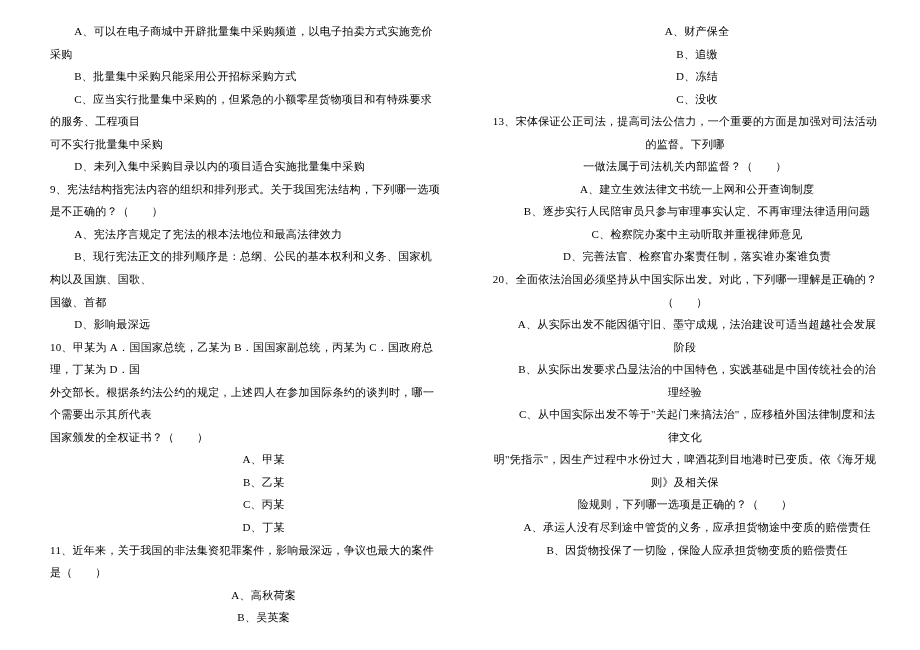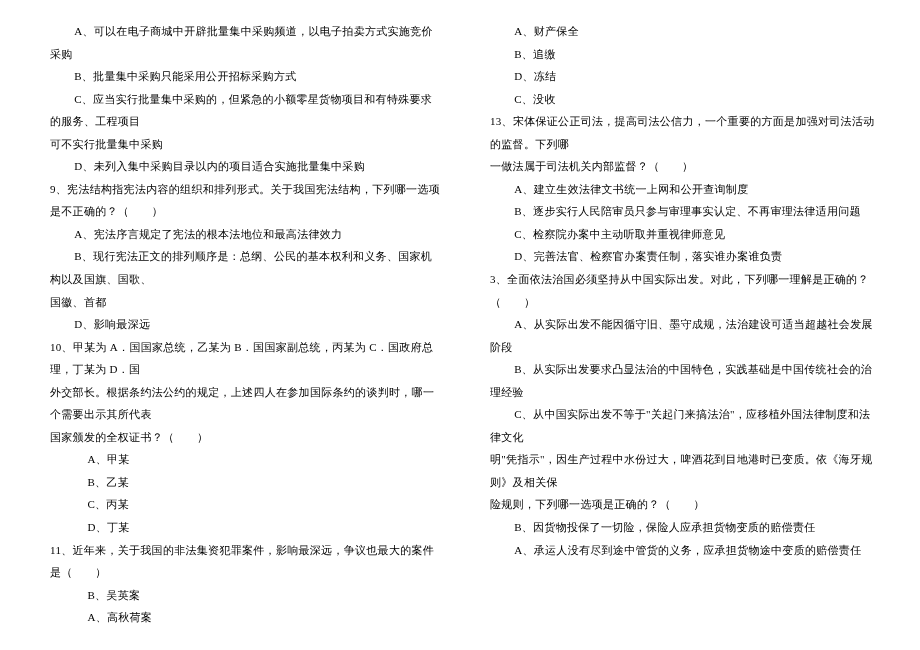--- a/index.html
+++ b/index.html
@@ -19,23 +19,24 @@
     letter-spacing:0.3px;
   }
   .col{
     flex:1;
   }
   .col-left{
     padding-right:25px;
   }
   .col-right{
     padding-left:25px;
+    text-align:center;
   }
   .indent-a{ text-indent:2.2em; }
-  .indent-b{ text-indent:3.4em; }
+  .indent-b{ text-indent:3.4em;text-align:center; }
   .line{ white-space:normal; }
 </style>
 </head>
 <body>
 
 <div class="page">
 
   <div class="col col-left">
     <div class="line indent-a">A、可以在电子商城中开辟批量集中采购频道，以电子拍卖方式实施竞价采购</div>
     <div class="line indent-a">B、批量集中采购只能采用公开招标采购方式</div>
@@ -48,40 +49,40 @@
     <div class="line">国徽、首都</div>
     <div class="line indent-a">D、影响最深远</div>
     <div class="line">10、甲某为 A．国国家总统，乙某为 B．国国家副总统，丙某为 C．国政府总理，丁某为 D．国</div>
     <div class="line">外交部长。根据条约法公约的规定，上述四人在参加国际条约的谈判时，哪一个需要出示其所代表</div>
     <div class="line">国家颁发的全权证书？（　　）</div>
     <div class="line indent-b">A、甲某</div>
     <div class="line indent-b">B、乙某</div>
     <div class="line indent-b">C、丙某</div>
     <div class="line indent-b">D、丁某</div>
     <div class="line">11、近年来，关于我国的非法集资犯罪案件，影响最深远，争议也最大的案件是（　　）</div>
+    <div class="line indent-b">A、高秋荷案</div>
     <div class="line indent-b">B、吴英案</div>
-    <div class="line indent-b">A、高秋荷案</div>
 
   </div>
 
   <div class="col col-right">
     <div class="line indent-a">A、财产保全</div>
     <div class="line indent-a">B、追缴</div>
     <div class="line indent-a">D、冻结</div>
     <div class="line indent-a">C、没收</div>
     <div class="line">13、宋体保证公正司法，提高司法公信力，一个重要的方面是加强对司法活动的监督。下列哪</div>
     <div class="line">一做法属于司法机关内部监督？（　　）</div>
     <div class="line indent-a">A、建立生效法律文书统一上网和公开查询制度</div>
     <div class="line indent-a">B、逐步实行人民陪审员只参与审理事实认定、不再审理法律适用问题</div>
     <div class="line indent-a">C、检察院办案中主动听取并重视律师意见</div>
     <div class="line indent-a">D、完善法官、检察官办案责任制，落实谁办案谁负责</div>
-    <div class="line">3、全面依法治国必须坚持从中国实际出发。对此，下列哪一理解是正确的？（　　）</div>
+    <div class="line">20、全面依法治国必须坚持从中国实际出发。对此，下列哪一理解是正确的？（　　）</div>
     <div class="line indent-a">A、从实际出发不能因循守旧、墨守成规，法治建设可适当超越社会发展阶段</div>
     <div class="line indent-a">B、从实际出发要求凸显法治的中国特色，实践基础是中国传统社会的治理经验</div>
     <div class="line indent-a">C、从中国实际出发不等于"关起门来搞法治"，应移植外国法律制度和法律文化</div>
     <div class="line">明"凭指示"，因生产过程中水份过大，啤酒花到目地港时已变质。依《海牙规则》及相关保</div>
     <div class="line">险规则，下列哪一选项是正确的？（　　）</div>
+    <div class="line indent-a">A、承运人没有尽到途中管货的义务，应承担货物途中变质的赔偿责任</div>
     <div class="line indent-a">B、因货物投保了一切险，保险人应承担货物变质的赔偿责任</div>
-    <div class="line indent-a">A、承运人没有尽到途中管货的义务，应承担货物途中变质的赔偿责任</div>
 
   </div>
 
 </div>
 
 </body></html>

